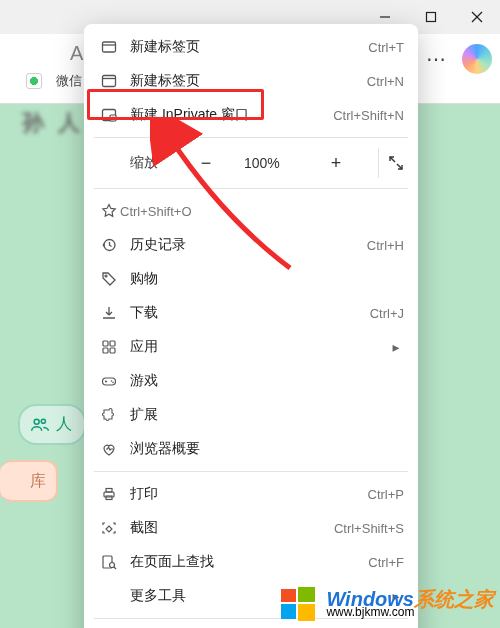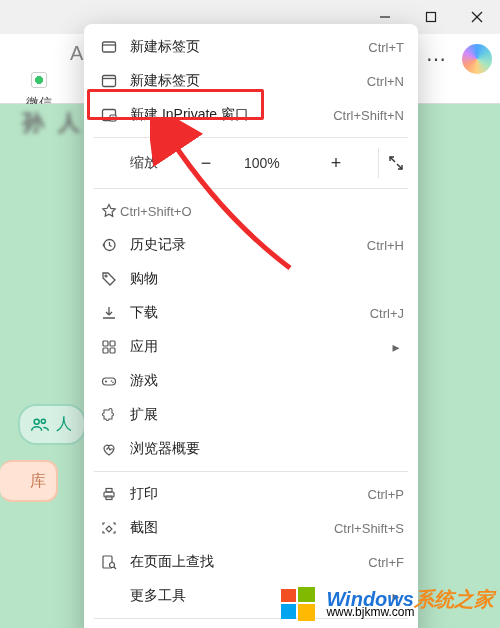--- a/index.html
+++ b/index.html
@@ -2,21 +2,21 @@
 <html><head>
 <meta charset="utf-8">
 <style>
   * { box-sizing: border-box; }
   html, body { margin: 0; padding: 0; width: 500px; height: 628px; overflow: hidden; font-family: "Segoe UI", "Microsoft YaHei", sans-serif; font-size: 14px; color: #333; }
   .window { position: relative; width: 500px; height: 628px; background: #e8e8e8; }
   .titlebar { position: absolute; top: 0; right: 0; width: 100%; height: 34px; background: #f0f0f0; display: flex; justify-content: flex-end; align-items: center; }
   .winbtn { width: 46px; height: 34px; display: flex; align-items: center; justify-content: center; color: #222; }
   .toolbars { position: absolute; top: 34px; left: 0; width: 100%; height: 70px; background: #fff; border-bottom: 1px solid #ddd; }
   .addrbar { position: absolute; top: 42px; left: 70px; font-size: 20px; color: #888; }
-  .tab { position: absolute; top: 72px; left: 26px; display: flex; align-items: center; gap: 6px; font-size: 13px; color: #444; flex-direction: column; }
+  .tab { position: absolute; top: 72px; left: 26px; display: flex; align-items: center; gap: 14px; font-size: 13px; color: #444; }
   .tab .ticon { width: 16px; height: 16px; border-radius: 3px; background: radial-gradient(circle at 50% 50%, #3ac569 40%, #fff 42%); border: 1px solid #cfcfcf; }
   .rightbtns { position: absolute; top: 42px; right: 8px; display: flex; gap: 8px; align-items: center; }
   .iconbtn { width: 34px; height: 34px; border-radius: 6px; display: flex; align-items: center; justify-content: center; color: #444; }
   .copilot { width: 30px; height: 30px; border-radius: 50%; background: conic-gradient(#4aa6ff, #6ed0e0, #a6e6c1, #ffd27f, #ff9e7a, #cf8bff, #4aa6ff); }
 
   .content { position: absolute; top: 104px; left: 0; width: 100%; height: calc(100% - 104px); background: #b7e4c7; }
   .blurtxt { position: absolute; top: 4px; left: 22px; font-size: 22px; font-weight: 700; color: #6b6b6b; filter: blur(2px); letter-spacing: 4px; }
   .pill { position: absolute; left: 18px; top: 300px; background: #d6f0e3; border: 2px solid #9fd9c0; border-radius: 18px; padding: 8px 12px 8px 10px; display: flex; align-items: center; gap: 6px; color: #0c9d74; font-size: 16px; }
   .pill2 { position: absolute; left: 0; top: 356px; width: 58px; height: 42px; background: #ffe4d6; border: 2px solid #f7c7ad; border-radius: 12px; border-left: none; display: flex; align-items: center; justify-content: flex-end; padding-right: 10px; color: #c57b56; font-size: 16px; }
 

